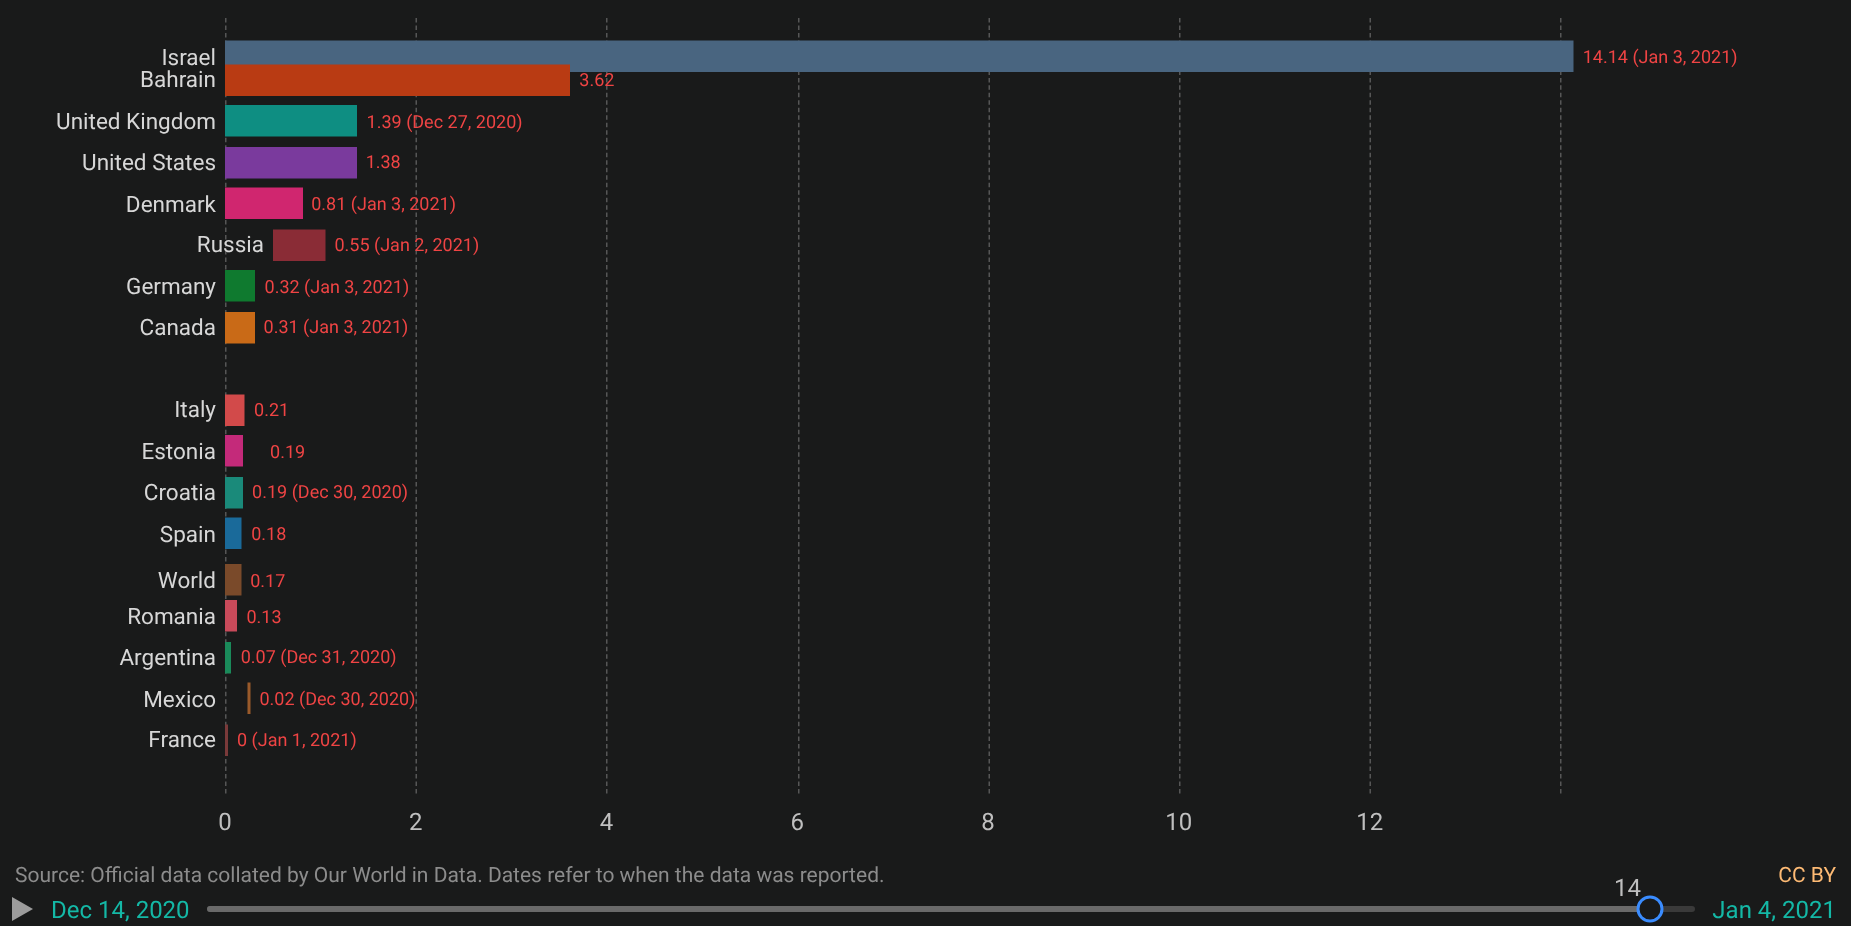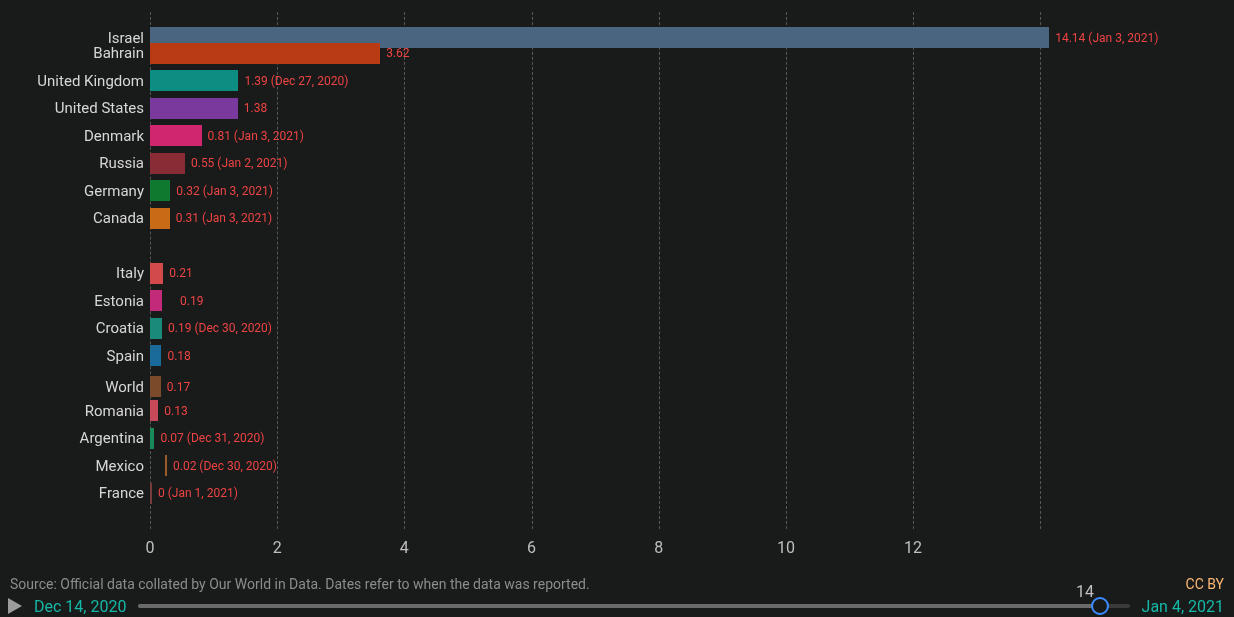--- a/index.html
+++ b/index.html
@@ -59,21 +59,21 @@
       <div class="row" style="top: 82.5px; height: 27.5px;">
         <span class="lbl">United States</span>
         <div class="bar" style="width: 87.7563px; background: rgb(122, 58, 157);"></div>
         <span class="val">1.38</span>
       </div>
       <div class="row" style="top: 110px; height: 27.5px;">
         <span class="lbl">Denmark</span>
         <div class="bar" style="width: 51.5092px; background: rgb(208, 38, 111);"></div>
         <span class="val">0.81 (Jan 3, 2021)</span>
       </div>
-      <div class="row" style="top: 137.5px; height: 27.5px;">
+      <div class="row" style="top: 137.5px; height: 27.5px; margin-left: 32px;">
         <span class="lbl">Russia</span>
         <div class="bar" style="width: 34.9754px; background: rgb(138, 44, 54);"></div>
         <span class="val">0.55 (Jan 2, 2021)</span>
       </div>
       <div class="row" style="top: 165px; height: 27.5px;">
         <span class="lbl">Germany</span>
         <div class="bar" style="width: 20.3493px; background: rgb(15, 122, 47);"></div>
         <span class="val">0.32 (Jan 3, 2021)</span>
       </div>
       <div class="row" style="top: 192.5px; height: 27.5px;">

